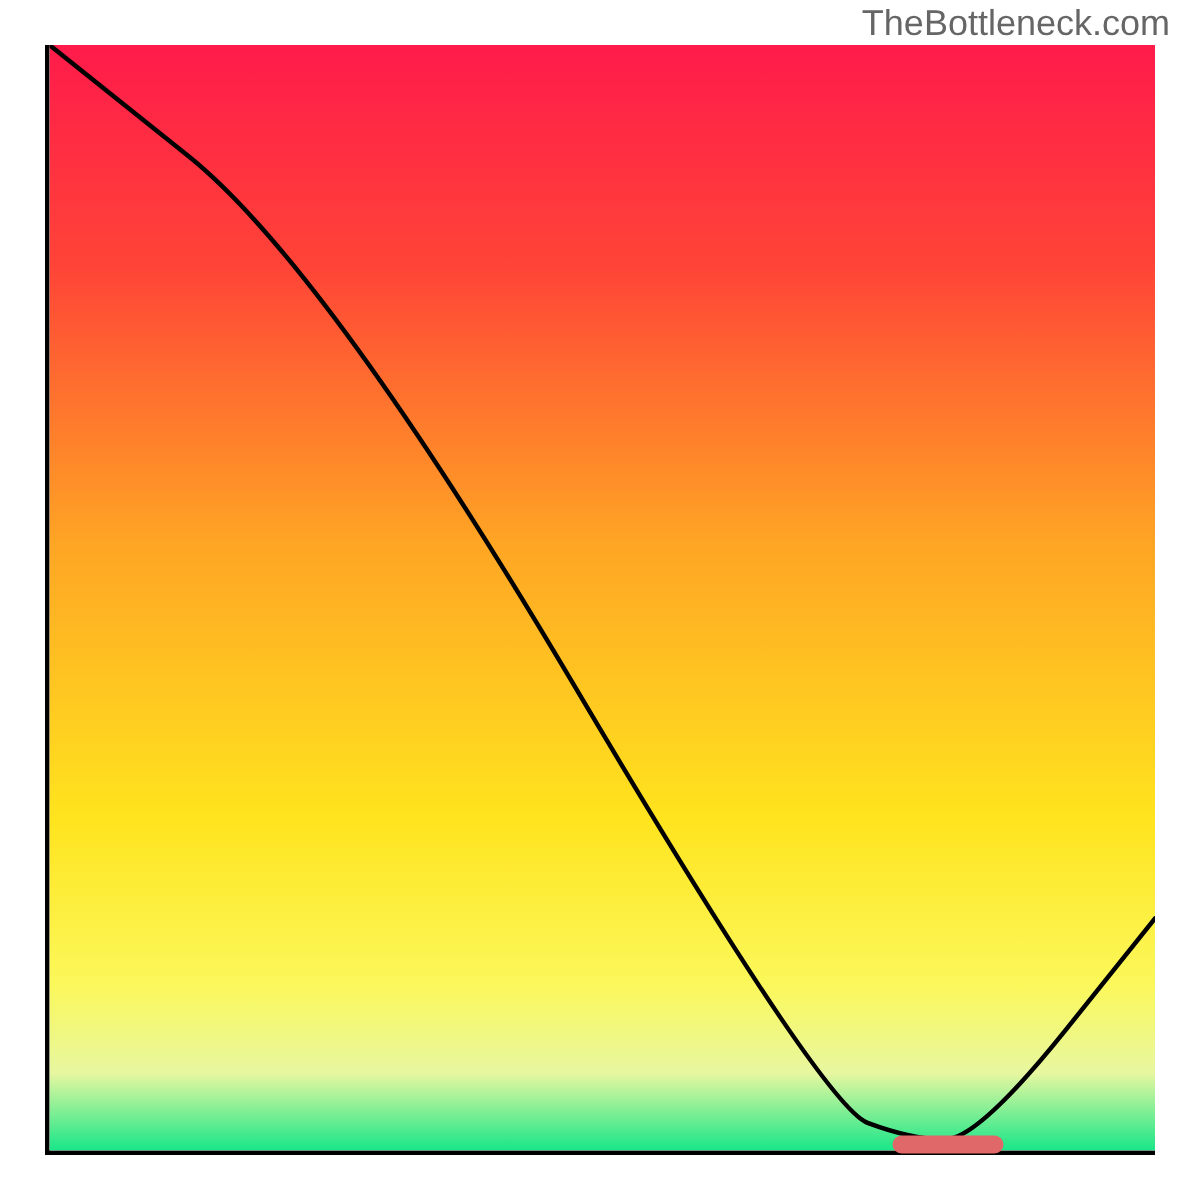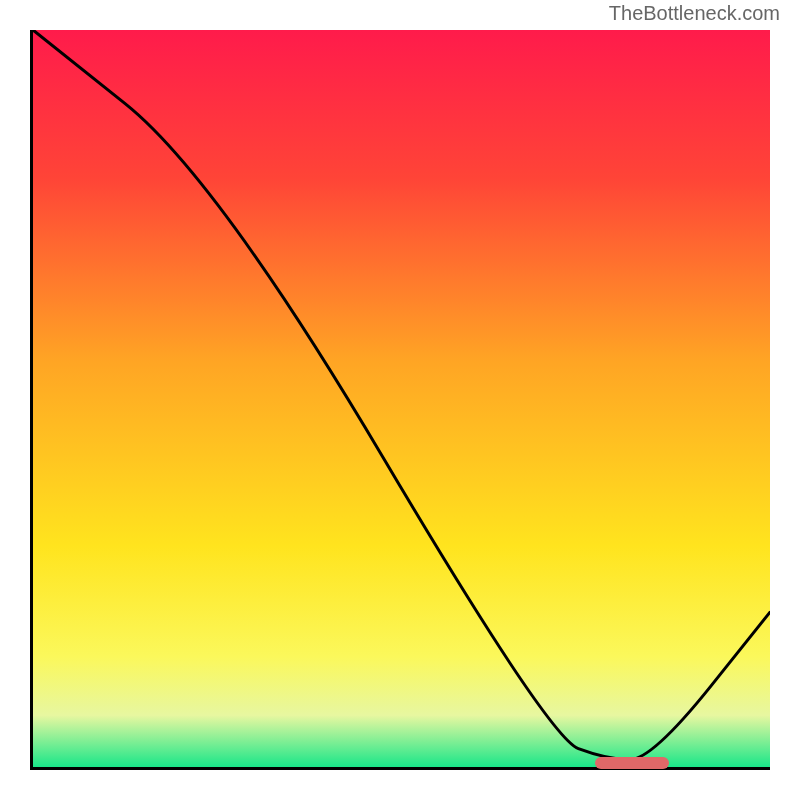--- a/index.html
+++ b/index.html
@@ -7,21 +7,21 @@
     width: 800px;
     height: 800px;
     background: #ffffff;
     position: relative;
     font-family: Arial, sans-serif;
   }
   .attribution {
     position: absolute;
     top: 2px;
     right: 20px;
-    font-size: 20px;
+    font-size: 24px;
     color: #666666;
     font-weight: 500;
   }
   .plot-area {
     position: absolute;
     top: 30px;
     left: 30px;
     width: 740px;
     height: 740px;
     border-left: 3px solid #000;

